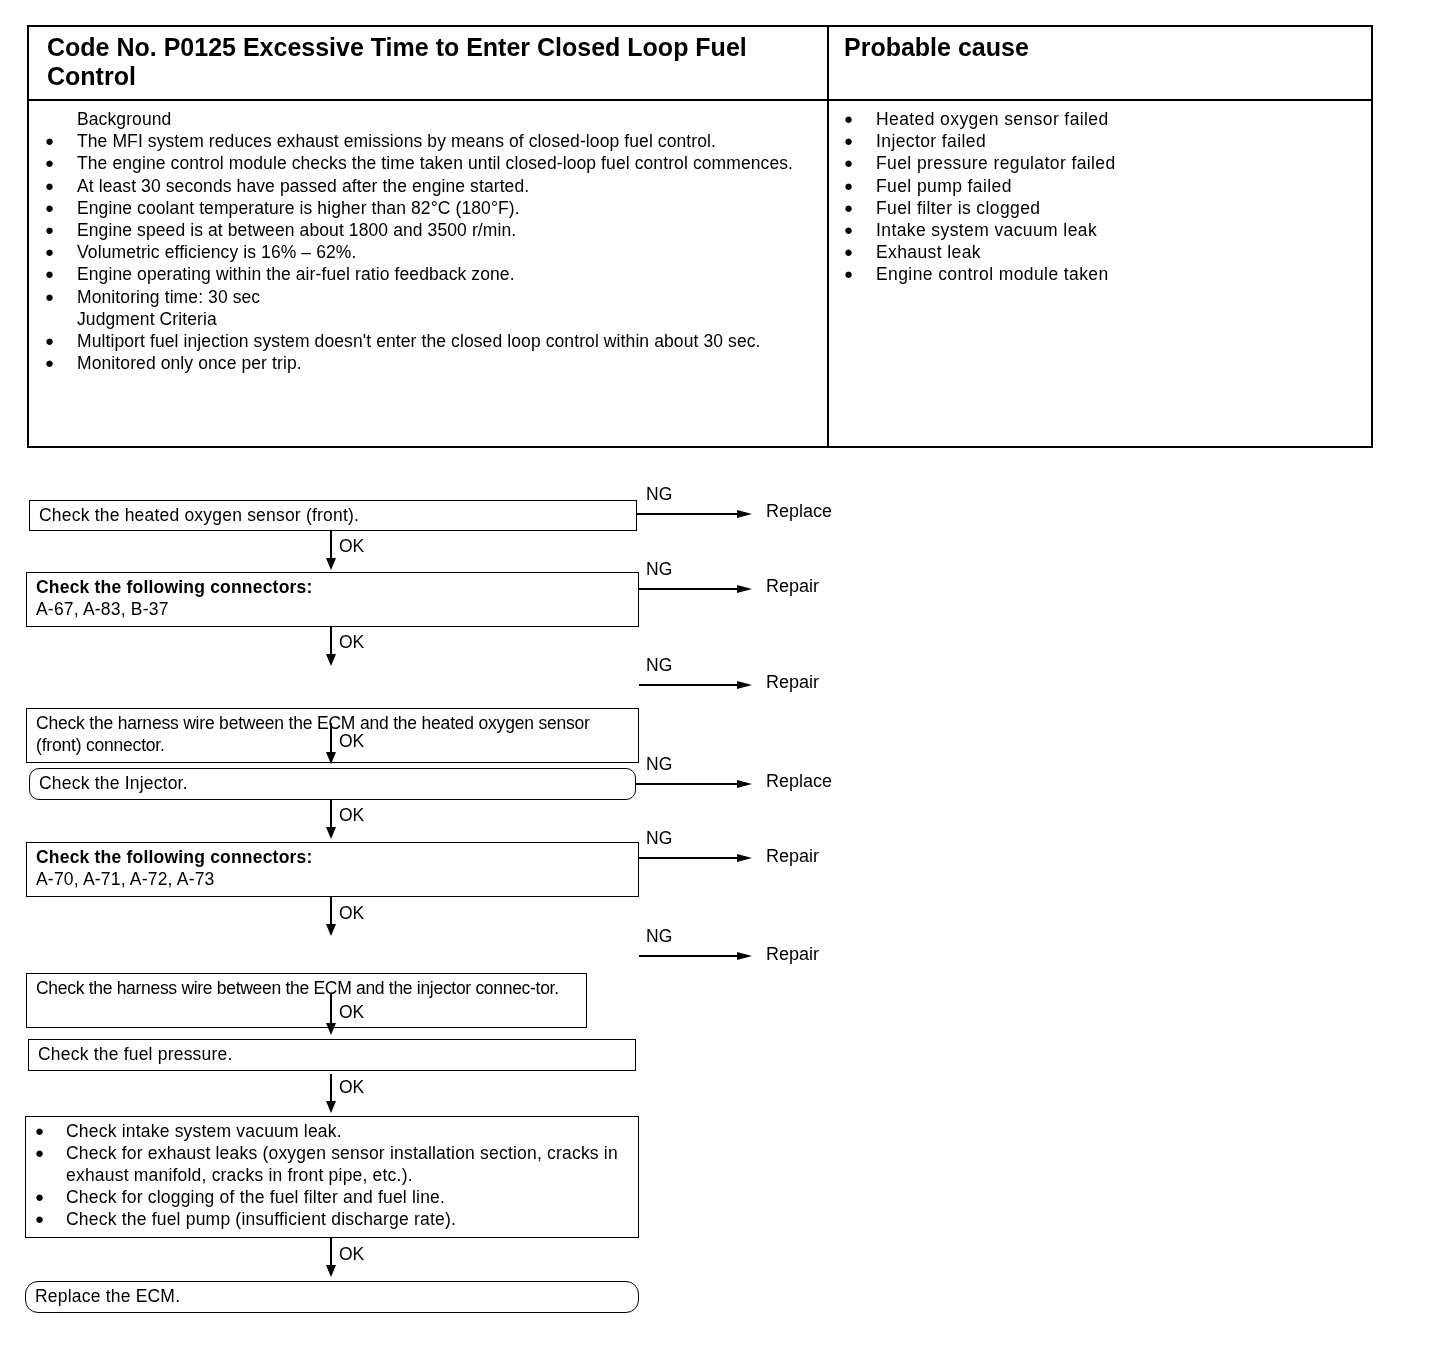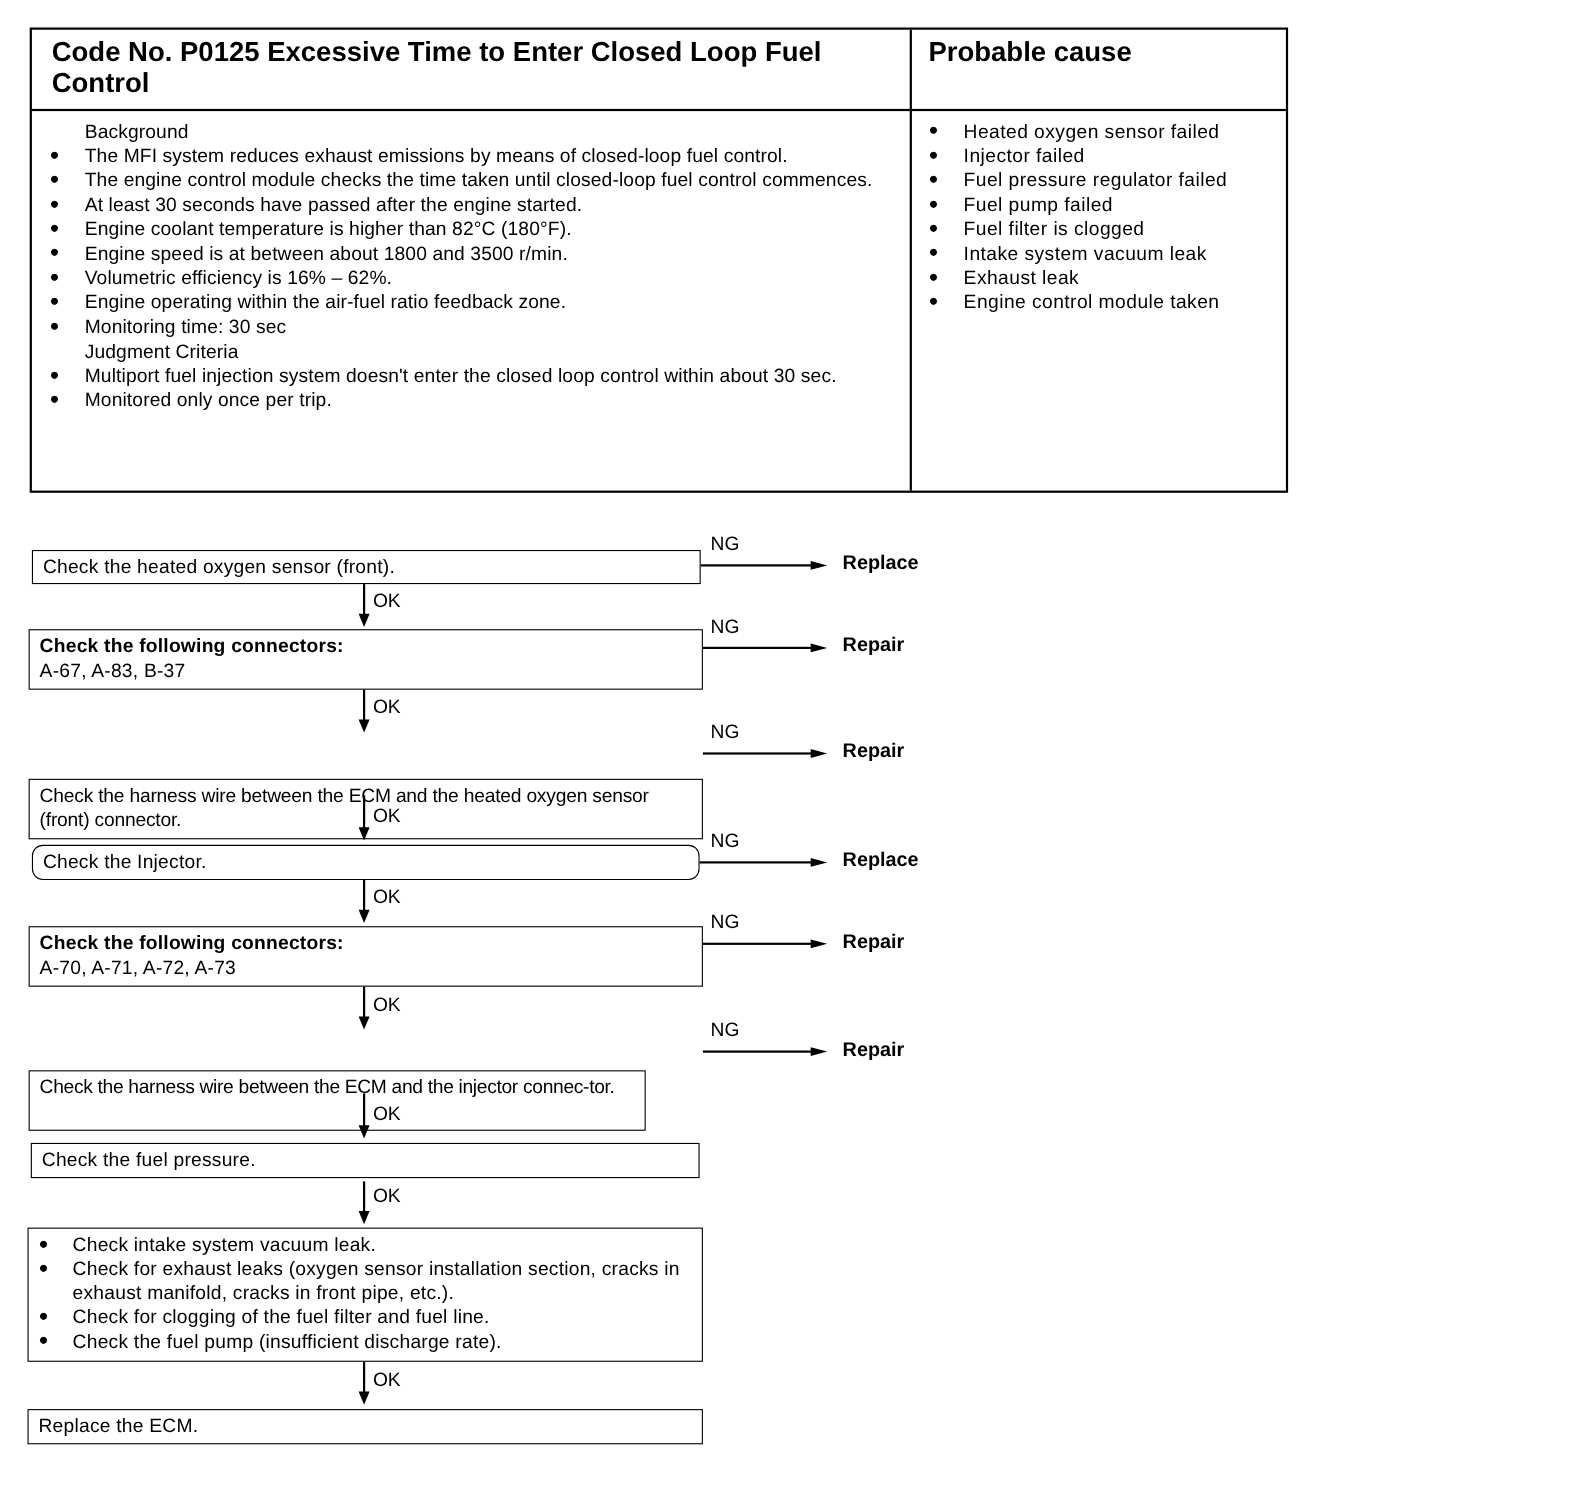--- a/index.html
+++ b/index.html
@@ -3,21 +3,21 @@
   <meta charset="utf-8">
   <style>
     html, body { margin: 0; padding: 0; background: #ffffff; }
     body {
       width: 1440px; height: 1362px; position: relative; overflow: hidden;
       font-family: "Liberation Sans", sans-serif; color: #000;
     }
 
     
     .dtc-table {
-      position: absolute; left: 27px; top: 25px; width: 1144px; height: 423px;
+      position: absolute; left: 27px; top: 25px; width: 1346px; height: 423px;
       border: 2px solid #000; box-sizing: border-box;
     }
     .col-divider { position: absolute; left: 798px; top: 0; width: 2px; height: 100%; background: #000; }
     .hdr-divider { position: absolute; left: 0; top: 72px; width: 100%; height: 2px; background: #000; }
     .hdr-title {
       position: absolute; left: 18px; top: 6px; width: 770px;
       font-weight: bold; font-size: 25px; line-height: 29px;
     }
     .hdr-cause {
       position: absolute; left: 815px; top: 6px;
@@ -48,21 +48,21 @@
       border-left: 5px solid transparent; border-right: 5px solid transparent;
       border-top: 12px solid #000;
     }
     .hline { position: absolute; height: 1.5px; background: #000; }
     .hhead {
       position: absolute; width: 0; height: 0;
       border-top: 4px solid transparent; border-bottom: 4px solid transparent;
       border-left: 15px solid #000;
     }
     .lbl { position: absolute; font-size: 17.5px; line-height: 20px; }
-    .act { position: absolute; font-size: 18px; font-weight: bold; line-height: 20px; }
+    .act { position: absolute; font-size: 18px; font-weight: normal; line-height: 20px; }
     .fb-bullet { display: flex; }
     .fb-bullet .dot { width: 31px; flex: none; font-size: 15px; }
   </style>
 </head>
 <body>
 
 <div class="dtc-table">
   <div class="col-divider"></div>
   <div class="hdr-divider"></div>
 
@@ -252,16 +252,16 @@
     <div class="fb-bullet">
         <span class="dot">●</span>
         <span>Check the fuel pump (insufficient discharge rate).</span>
       </div>
   </div>
 
   <div class="vline" style="left:330px; top:1238px; height:28px;"></div>
   <div class="vhead" style="left:326px; top:1265px;"></div>
   <span class="lbl" style="left:339px; top:1244px;">OK</span>
 
-  <div class="fbox" style="left:25px; top:1281px; width:614px; height:32px;">
+  <div class="fbox" style="left:25px; top:1281px; width:614px; height:32px;border-radius:13px;">
     <span>Replace the ECM.</span>
   </div>
 </div>
 
 </body></html>

